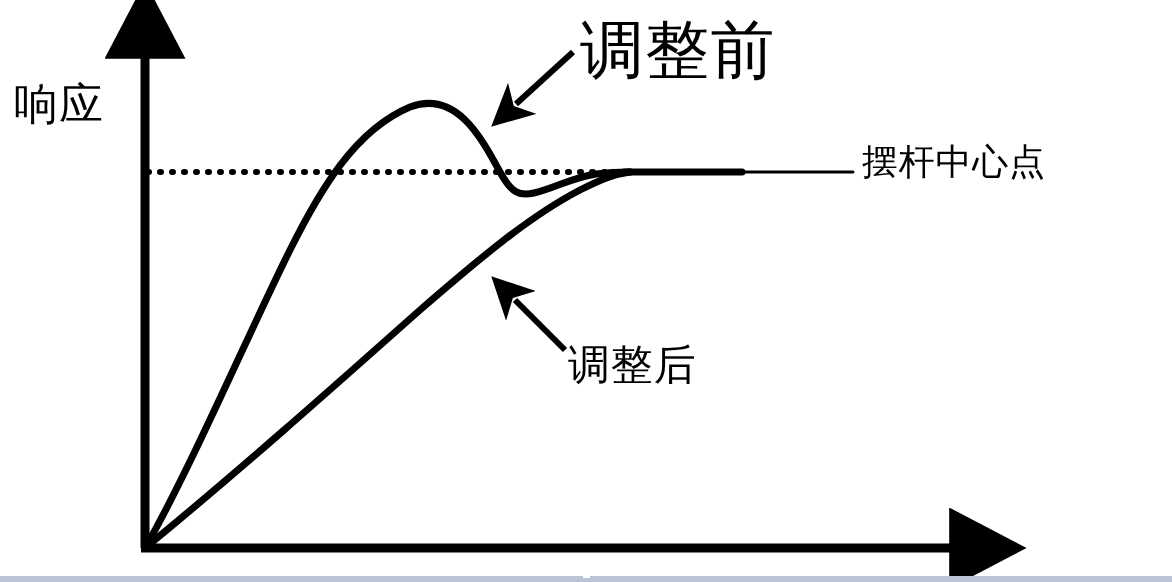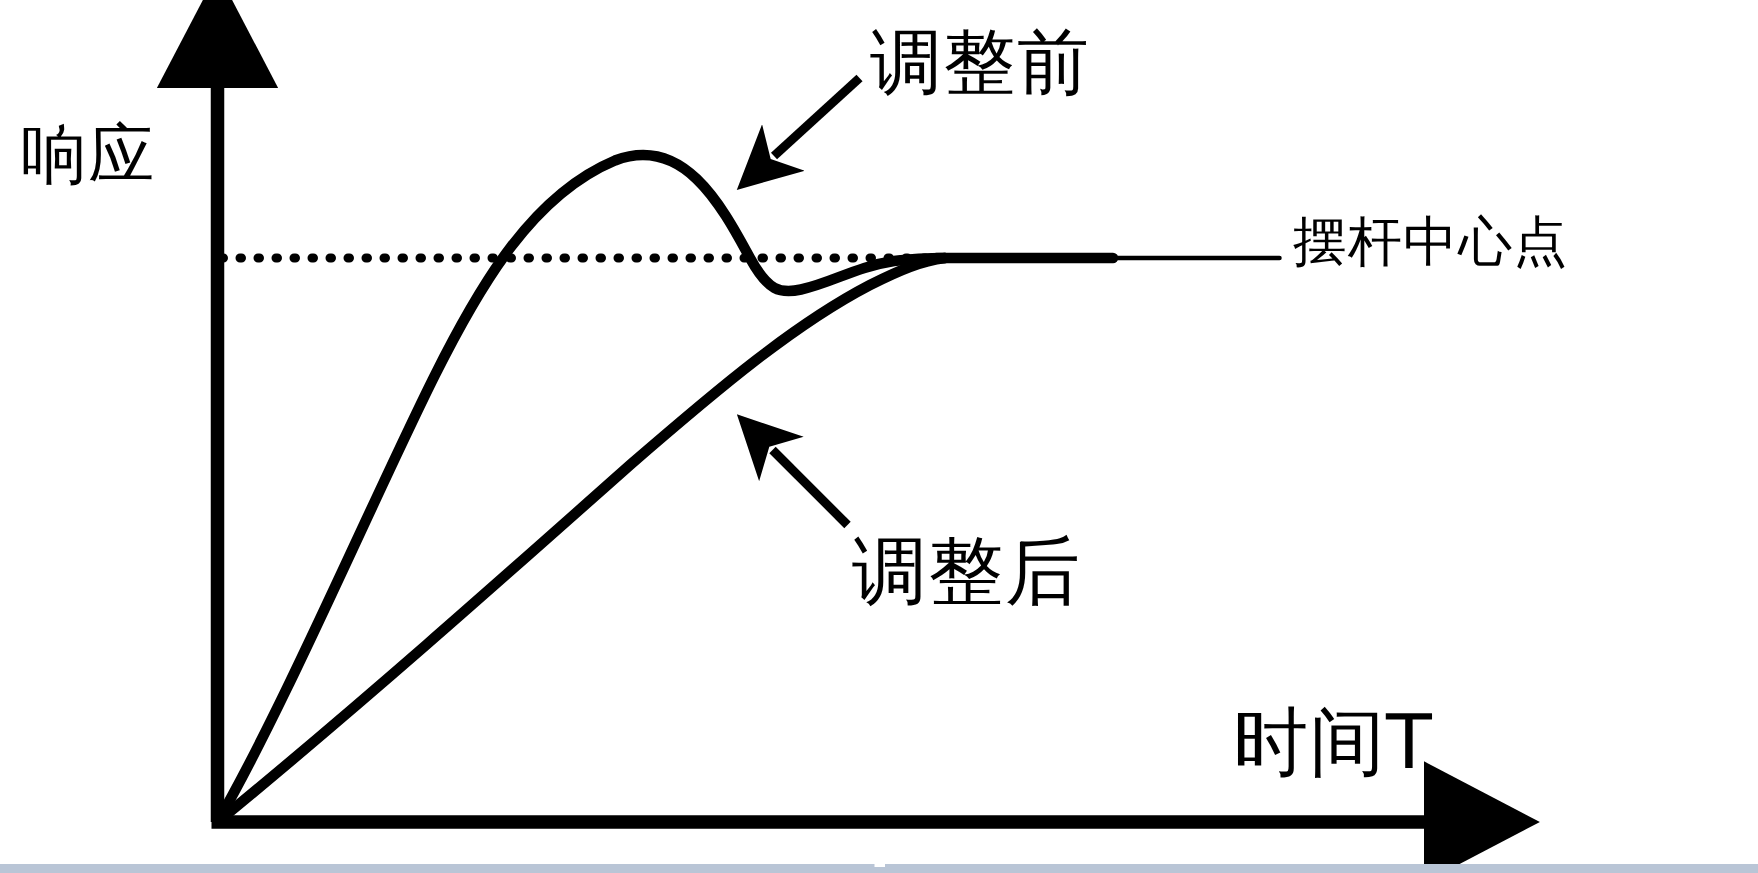--- a/index.html
+++ b/index.html
@@ -41,26 +41,26 @@
     font-size: 44px;
   }
   #label-x-axis {
     left: 822px;
     top: 470px;
     font-size: 50px;
   }
   #label-before {
     left: 580px;
     top: 18px;
-    font-size: 48px;
+    font-size: 64px;
   }
   #label-after {
     left: 568px;
-    top: 356px;
-    font-size: 50px;
+    top: 344px;
+    font-size: 42px;
   }
   #label-setpoint {
     left: 862px;
     top: 144px;
     font-size: 36px;
   }
   #bottom-rule {
     position: absolute;
     left: 0;
     bottom: 0;
@@ -114,21 +114,20 @@
              C 480,258 530,216 580,190
              C 600,180 614,174 630,172" fill="none" stroke="#000000" stroke-width="7" stroke-linecap="round" stroke-linejoin="round"></path>
 
     <line x1="573" y1="52" x2="516" y2="104" stroke="#000000" stroke-width="6" stroke-linecap="butt" marker-end="url(#mk-ann-arrow)"></line>
 
     <line x1="565" y1="350" x2="515" y2="300" stroke="#000000" stroke-width="6" stroke-linecap="butt" marker-end="url(#mk-ann-arrow)"></line>
   </svg>
 
   <div class="fig-label" id="label-y-axis">响应</div>
 
-  <div class="fig-label" id="label-x-axis">时间T</div>
 
   <div class="fig-label" id="label-before">调整前</div>
 
   <div class="fig-label" id="label-after">调整后</div>
 
   <div class="fig-label" id="label-setpoint">摆杆中心点</div>
 
   <div id="bottom-rule">
     <div id="bottom-rule-notch"></div>
   </div>

